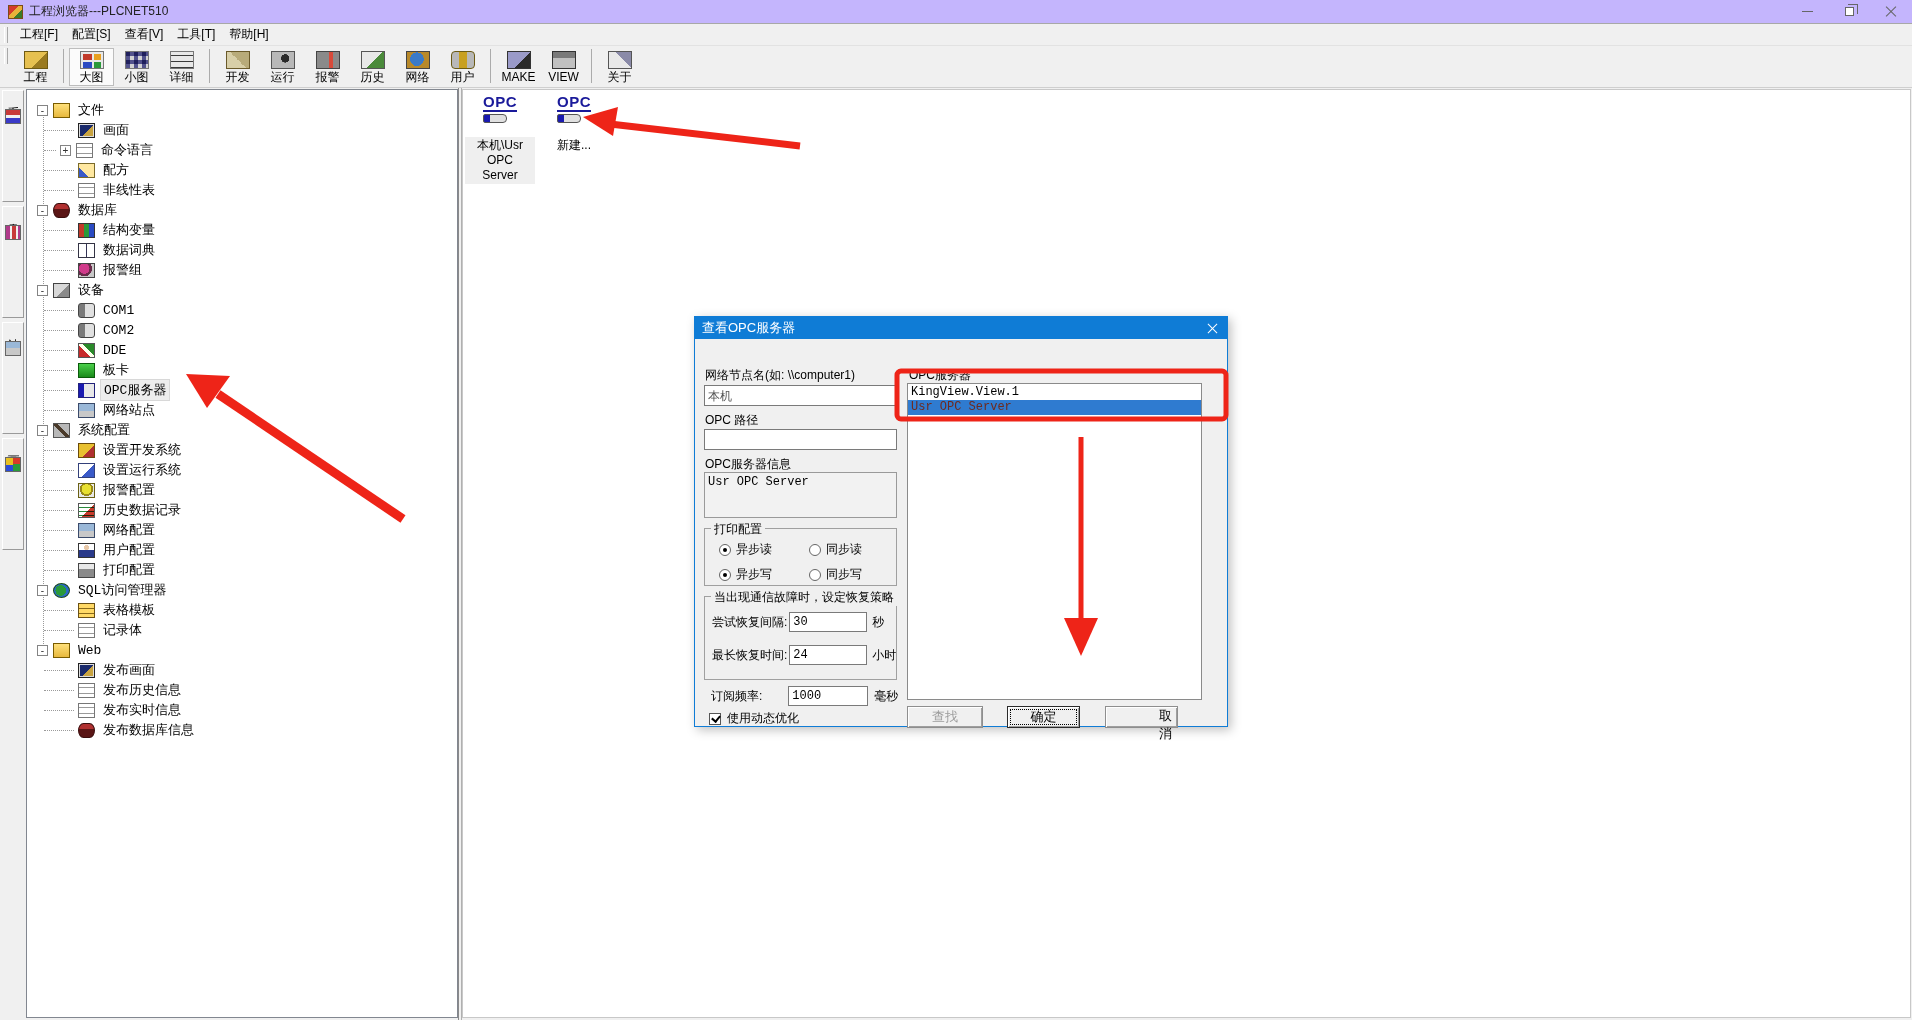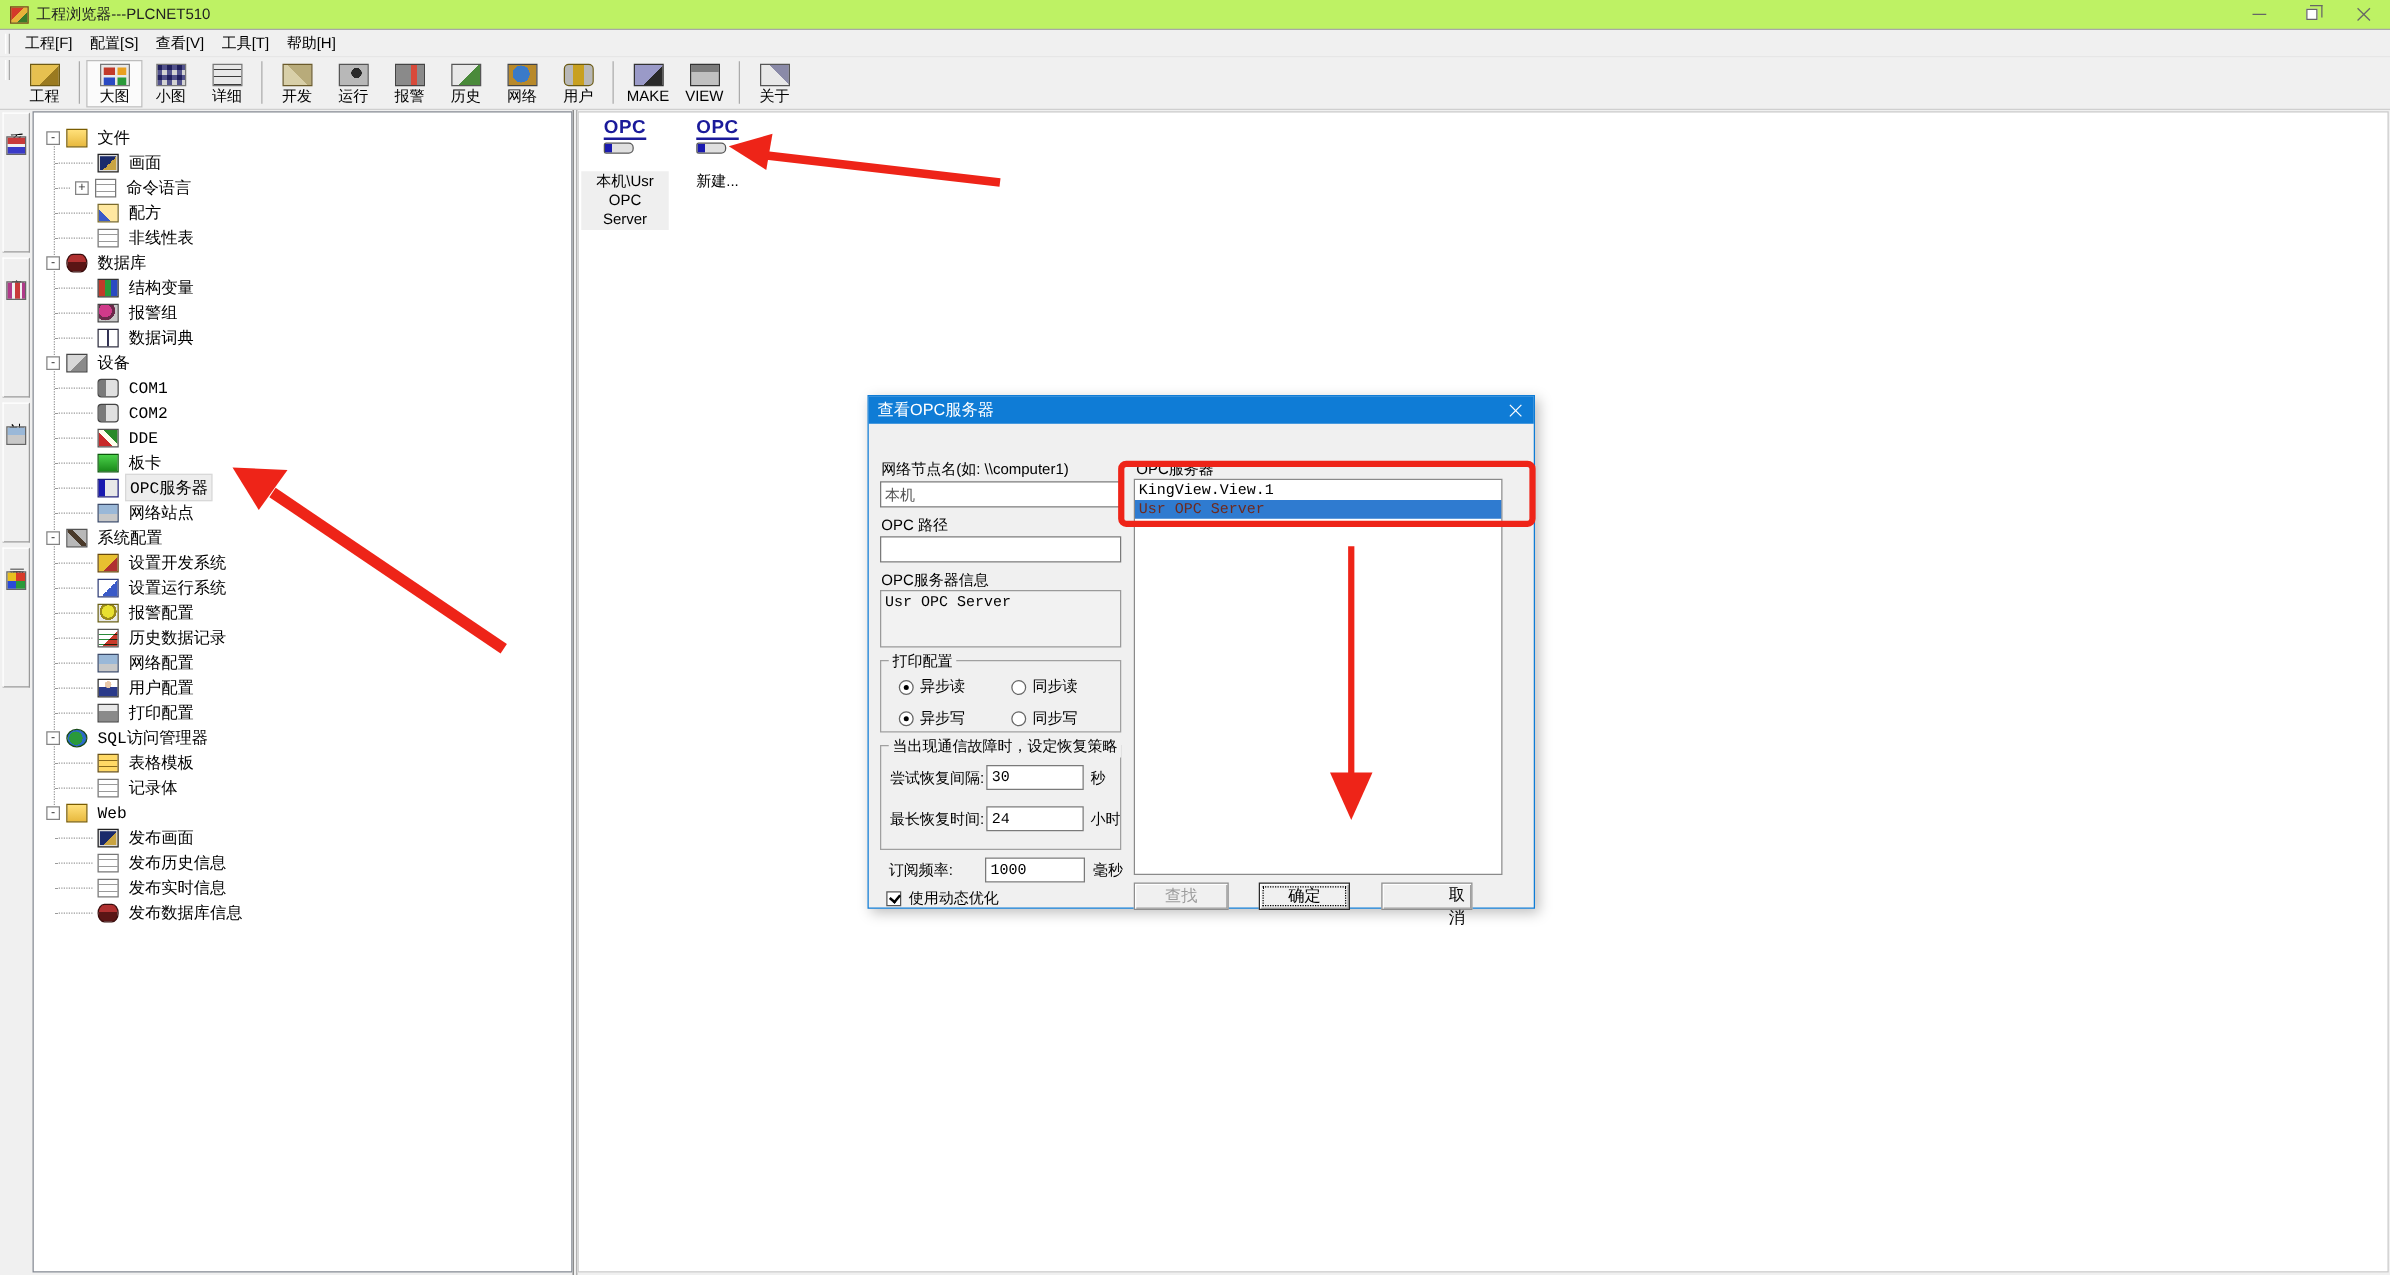--- a/index.html
+++ b/index.html
@@ -2,21 +2,21 @@
 <html><head>
 <meta charset="utf-8">
 <style>
   * { box-sizing: border-box; }
   html,body { margin:0; padding:0; }
   body {
     width:1912px; height:1020px; overflow:hidden; position:relative;
     font-family:"Liberation Sans", sans-serif; background:#fff; color:#000;
   }
   
-  .titlebar { height:24px; background:#bef264; border-bottom:1px solid #a8a8a8;
+  .titlebar { height:24px; background:#c4b5fd; border-bottom:1px solid #a8a8a8;
     display:flex; align-items:center; font-size:12px; }
   .app-icon { width:15px; height:14px; margin:0 6px 0 8px; border:1px solid #7a4a1a;
     background: linear-gradient(135deg,#d43a2a 0 40%, #e8b23a 40% 65%, #3a7a2a 65%); flex:none; }
   .title-text { color:#222; }
   .win-controls { margin-left:auto; display:flex; height:100%; }
   .win-btn { width:42px; height:100%; display:flex; align-items:center; justify-content:center; }
   .glyph-min { width:11px; height:1px; background:#666; display:block; }
   .glyph-restore { width:9px; height:9px; border:1px solid #666; position:relative; display:block; background:#fff; }
   .glyph-restore::before { content:""; position:absolute; left:2px; top:-4px; width:9px; height:9px; border:1px solid #666; border-left:none; border-bottom:none; }
   .glyph-close { position:relative; width:12px; height:12px; display:block; }
@@ -310,27 +310,27 @@
           <span class="tree-icon database-icon"></span>
           <span class="tree-label">数据库</span>
         </div>
         <div class="tree-row lvl1">
           <span class="stub"></span>
           <span class="tree-icon struct-var-icon"></span>
           <span class="tree-label">结构变量</span>
         </div>
         <div class="tree-row lvl1">
           <span class="stub"></span>
+          <span class="tree-icon data-dictionary-icon"></span>
+          <span class="tree-label">数据词典</span>
+        </div>
+        <div class="tree-row lvl1">
+          <span class="stub"></span>
           <span class="tree-icon alarm-group-icon"></span>
           <span class="tree-label">报警组</span>
-        </div>
-        <div class="tree-row lvl1">
-          <span class="stub"></span>
-          <span class="tree-icon data-dictionary-icon"></span>
-          <span class="tree-label">数据词典</span>
         </div>
         <div class="tree-row lvl0">
           <span class="expander">-</span>
           <span class="tree-icon device-icon"></span>
           <span class="tree-label">设备</span>
         </div>
         <div class="tree-row lvl1">
           <span class="stub"></span>
           <span class="tree-icon com-port-icon"></span>
           <span class="tree-label">COM1</span>

